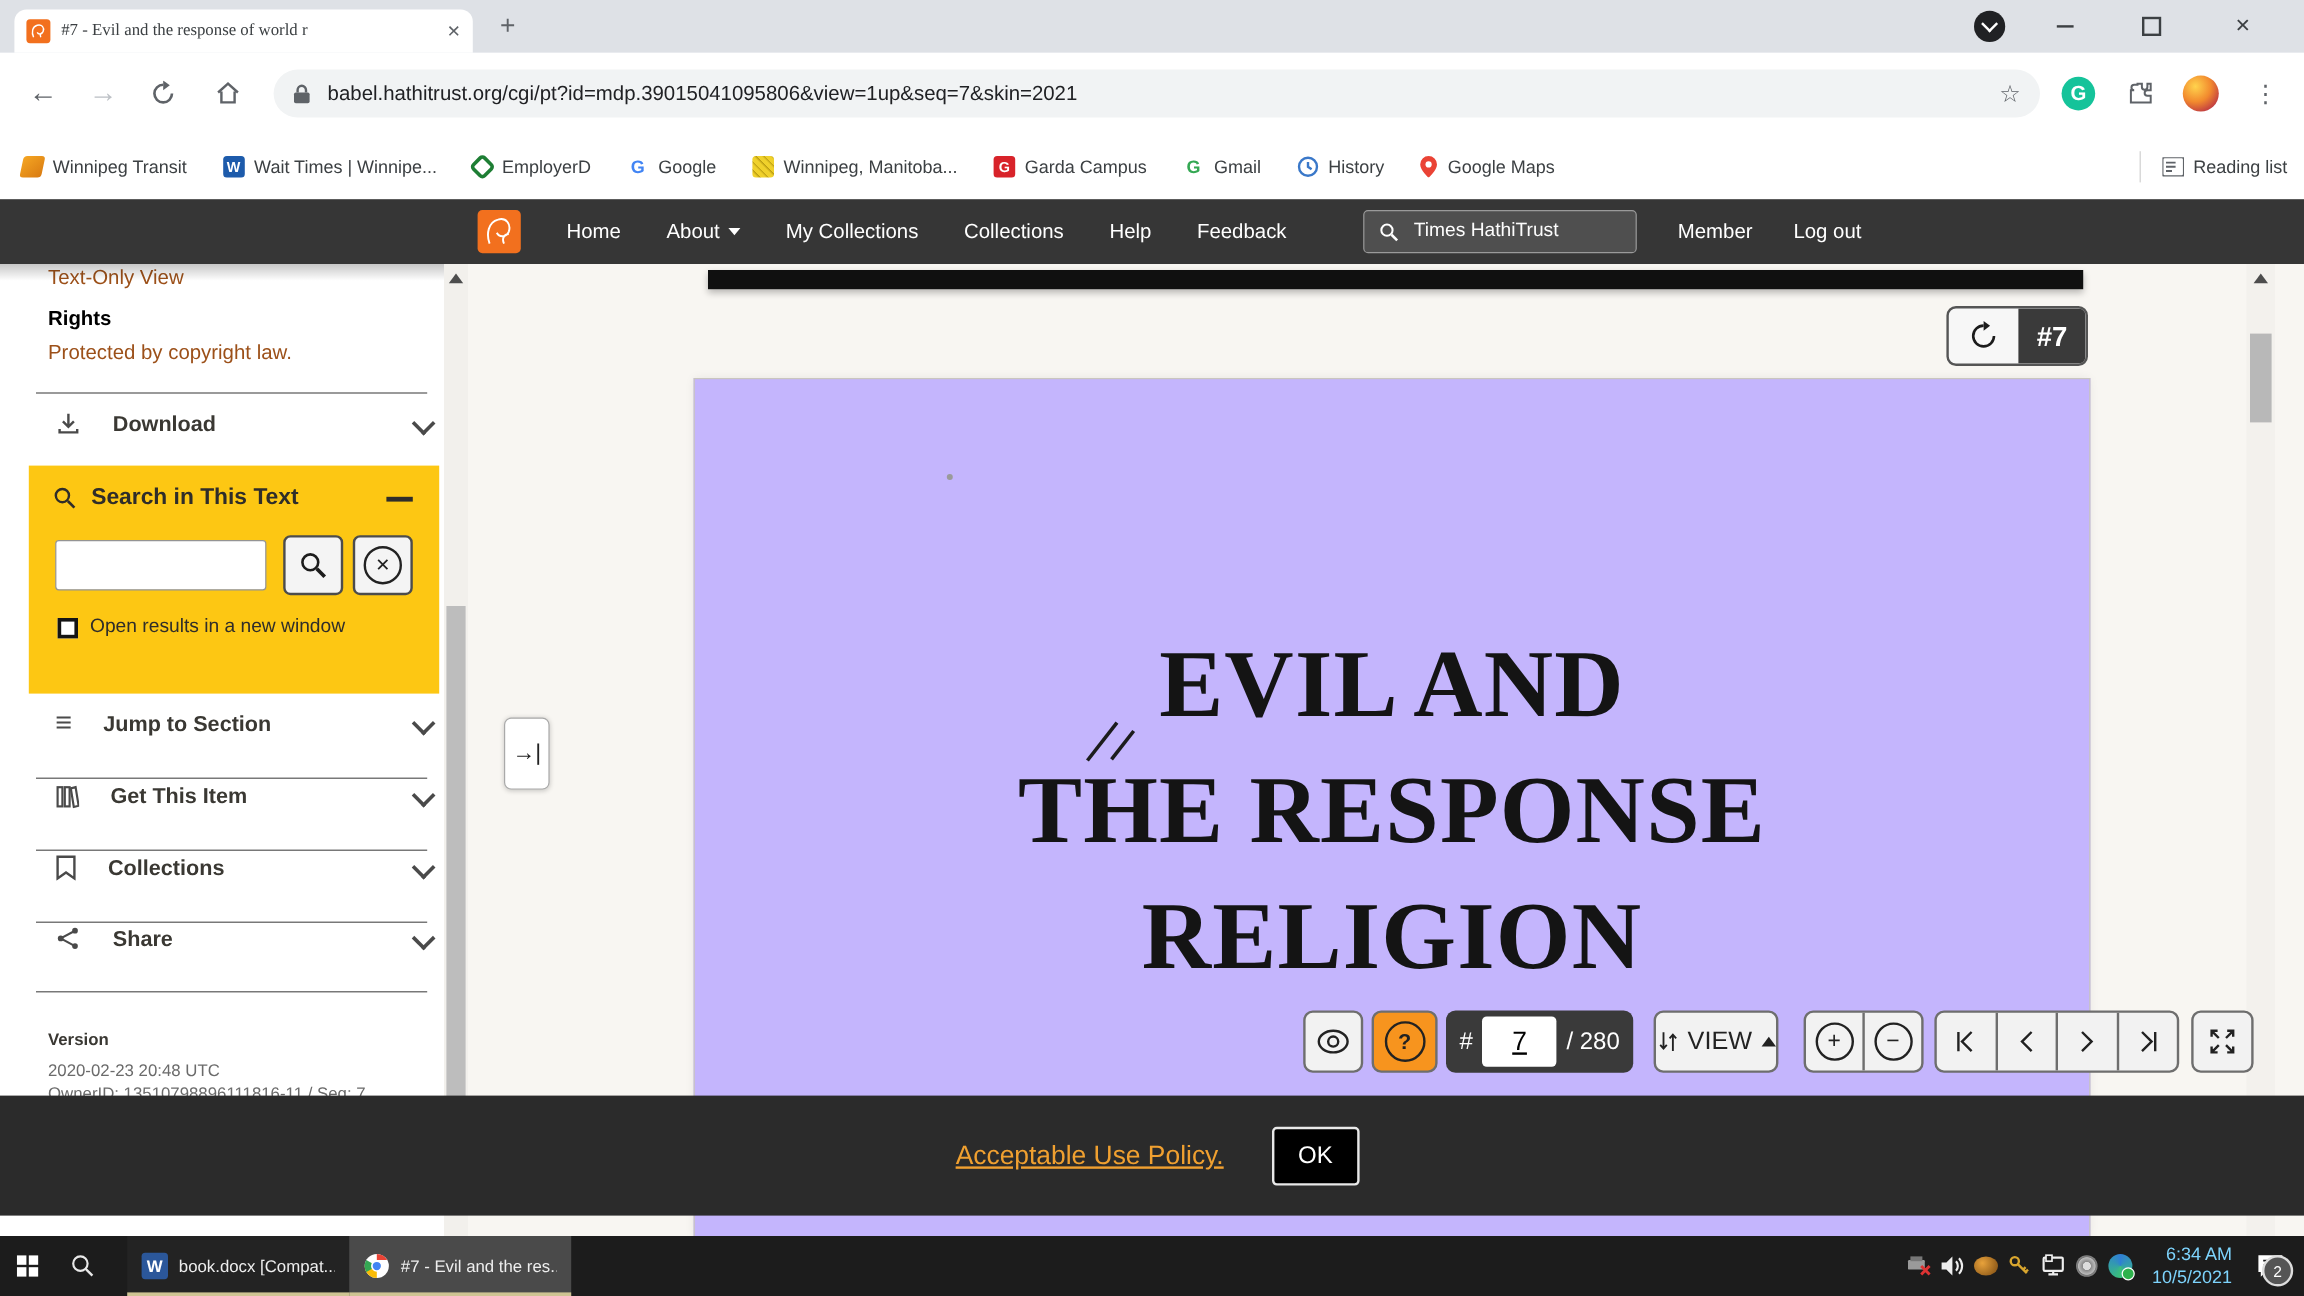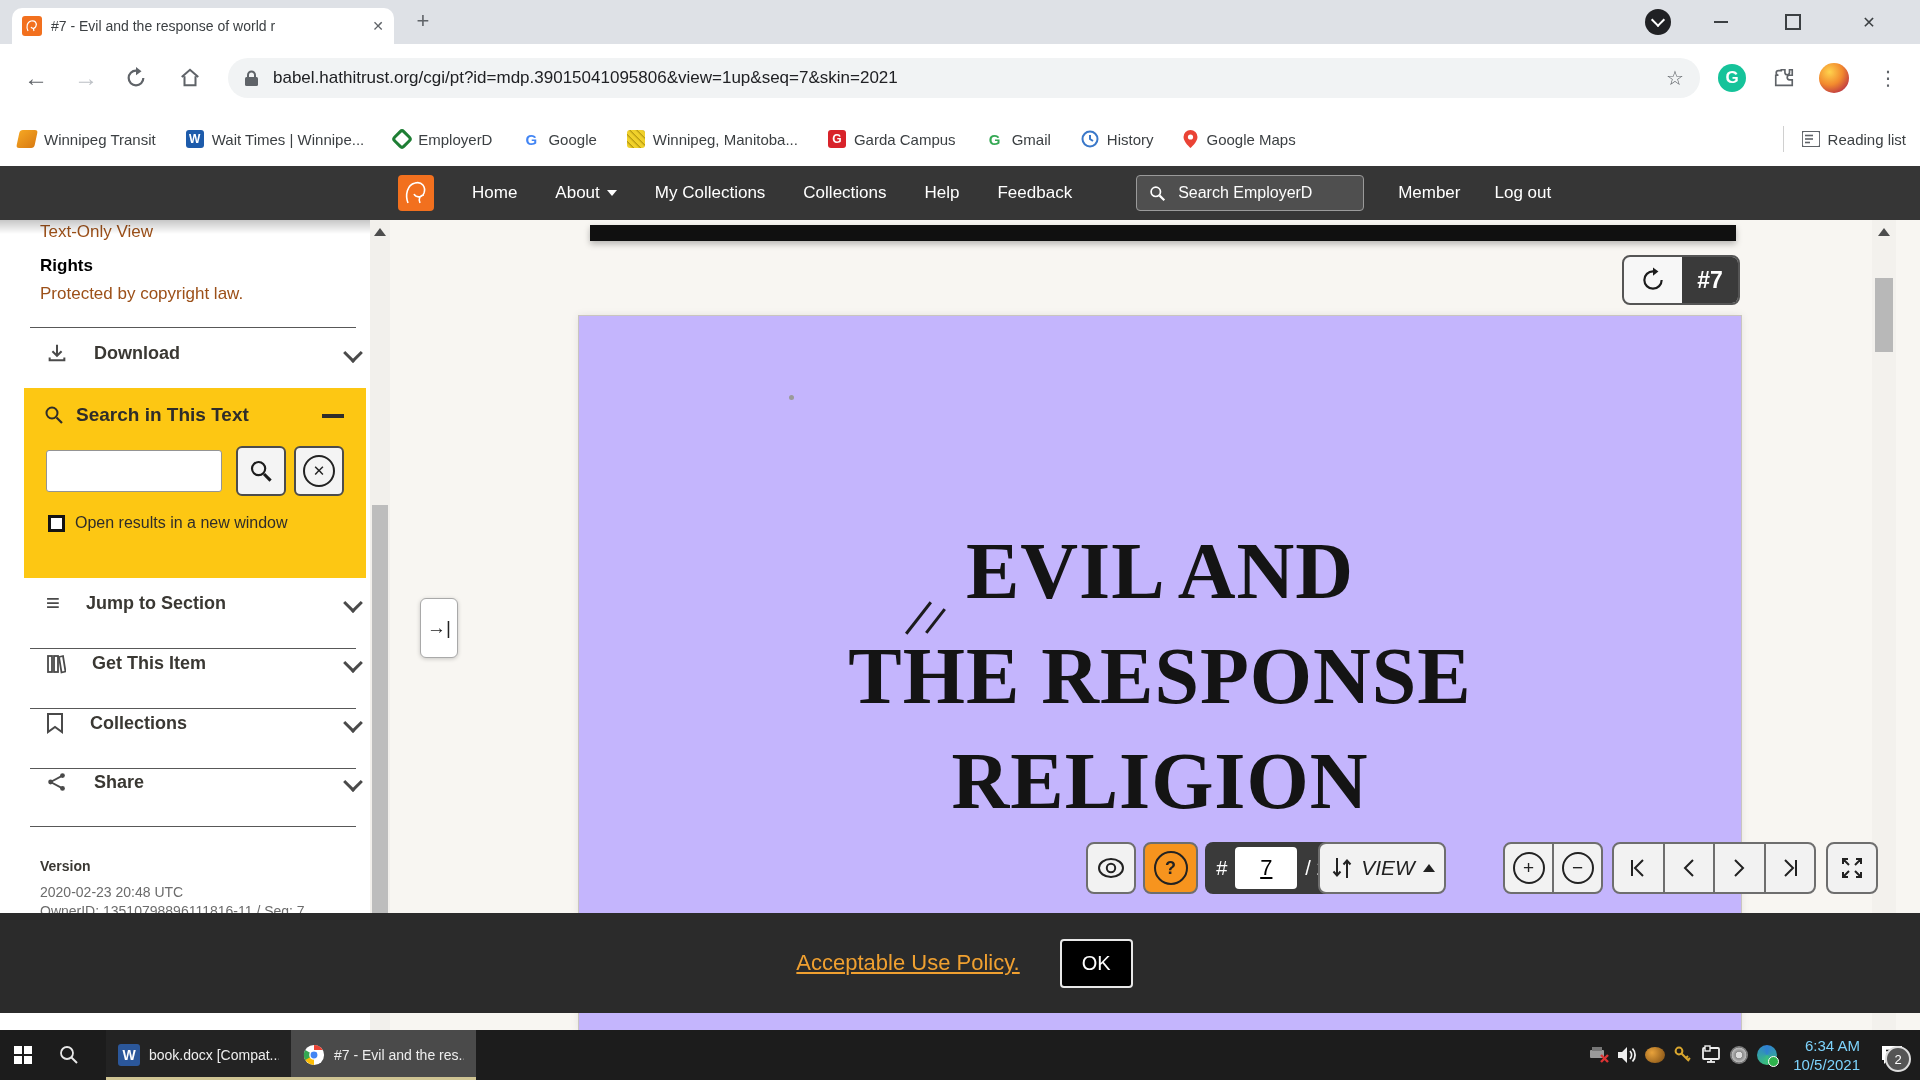--- a/index.html
+++ b/index.html
@@ -7,21 +7,21 @@
           font-family:"Liberation Sans", sans-serif;}
   .abs{position:absolute;}
   .flex{display:flex;align-items:center;}
   svg{display:block;}
 
   
   .tabbar{position:absolute;left:0;top:0;width:1920px;height:44px;background:#dee1e6;}
   .tab{position:absolute;left:12px;top:8px;width:382px;height:36px;background:#fff;
        border-radius:10px 10px 0 0;display:flex;align-items:center;padding:0 10px;box-sizing:border-box;}
   .favicon{width:20px;height:20px;border-radius:3px;background:#f2701e;display:flex;align-items:center;justify-content:center;flex:none;}
-  .tab-title{font-size:14px;color:#3c4043;white-space:nowrap;overflow:hidden;margin-left:9px;flex:1;}
+  .tab-title{font-size:14px;color:#3c4043;white-space:nowrap;overflow:hidden;margin-left:9px;flex:1;font-family:Liberation Serif, serif;}
   .tab-close{font-size:14px;color:#5f6368;margin-left:6px;cursor:pointer;}
   .newtab{position:absolute;left:408px;top:6px;width:30px;height:30px;font-size:22px;color:#5f6368;
           display:flex;align-items:center;justify-content:center;}
   .winctl{position:absolute;top:6px;height:32px;width:42px;display:flex;align-items:center;justify-content:center;color:#3c4043;}
   .media-circle{position:absolute;left:1645px;top:9px;width:26px;height:26px;border-radius:50%;background:#202124;
                 display:flex;align-items:center;justify-content:center;}
   .media-chev{width:8px;height:8px;border-right:2px solid #fff;border-bottom:2px solid #fff;transform:rotate(45deg);margin-top:-4px;}
 
   
   .toolbar{position:absolute;left:0;top:44px;width:1920px;height:68px;background:#fff;}
@@ -266,21 +266,21 @@
       </span>
     <span class="ht-link">My Collections</span>
     <span class="ht-link">Collections</span>
     <span class="ht-link">Help</span>
     <span class="ht-link">Feedback</span>
     <div class="ht-search">
       <svg width="17" height="17" viewBox="0 0 20 20" style="margin-right:12px;">
           <circle cx="8" cy="8" r="5.5" fill="none" stroke="#fff" stroke-width="2"></circle>
           <line x1="12.5" y1="12.5" x2="18" y2="18" stroke="#fff" stroke-width="2.5"></line>
         </svg>
-      <span>Search EmployerD</span>
+      <span>Times HathiTrust</span>
     </div>
     <span class="ht-member">Member</span>
     <span class="ht-member">Log out</span>
   </div>
 
   <div class="content">
 
     <div class="sidebar">
       <div class="abs" style="left:40px;top:2px;"><span class="sb-link">Text-Only View</span></div>
       <div class="sb-shadow"></div>
@@ -405,21 +405,21 @@
           </svg>
       </div>
       <div class="tbtn" style="left:753px;width:55px;background:#f7941e;">
         <div class="circ" style="width:30px;height:30px;font-size:18px;font-weight:700;">?</div>
       </div>
       <div class="pager">
         <span style="font-size:20px;">#</span>
         <input class="pageinput" value="7" style="">
         <span style="font-size:20px;">/ 280</span>
       </div>
-      <div class="tbtn" style="left:928px;width:128px;font-style:italic;">
+      <div class="tbtn" style="left:988px;width:104px;">
         <svg width="26" height="26" viewBox="0 0 26 26">
             <path d="M8 3 V20 M4.5 16.5 L8 20.5 L11.5 16.5" fill="none" stroke="#222" stroke-width="2"></path>
             <path d="M18 23 V6 M14.5 9.5 L18 5.5 L21.5 9.5" fill="none" stroke="#222" stroke-width="2"></path>
           </svg>
         <span style="font-size:21px;color:#222;margin:0 8px 0 6px;">VIEW</span>
         <span style="width:0;height:0;border-left:6px solid transparent;border-right:6px solid transparent;border-bottom:8px solid #222;"></span>
       </div>
       <div class="tbtn cellgrp" style="left:1113px;width:100px;padding:0;">
         <div class="cell" style="width:50px;">
             <div class="circ" style="width:28px;height:28px;font-size:19px;">+</div>

